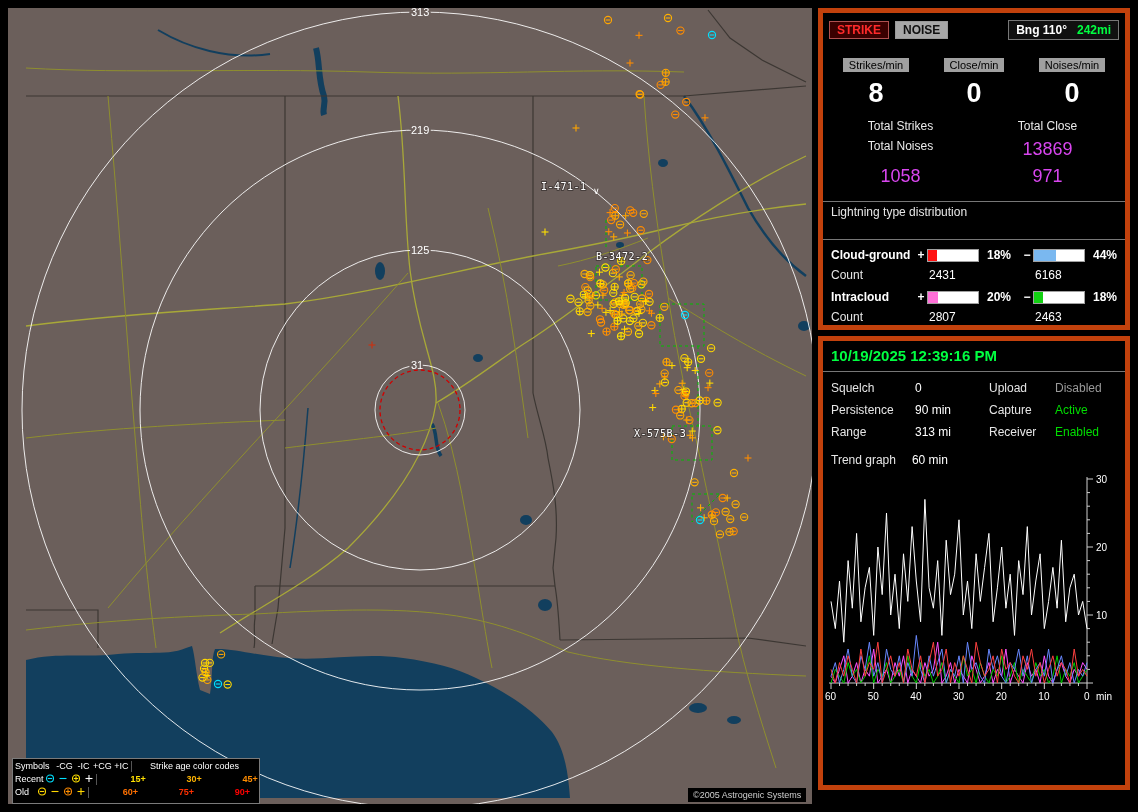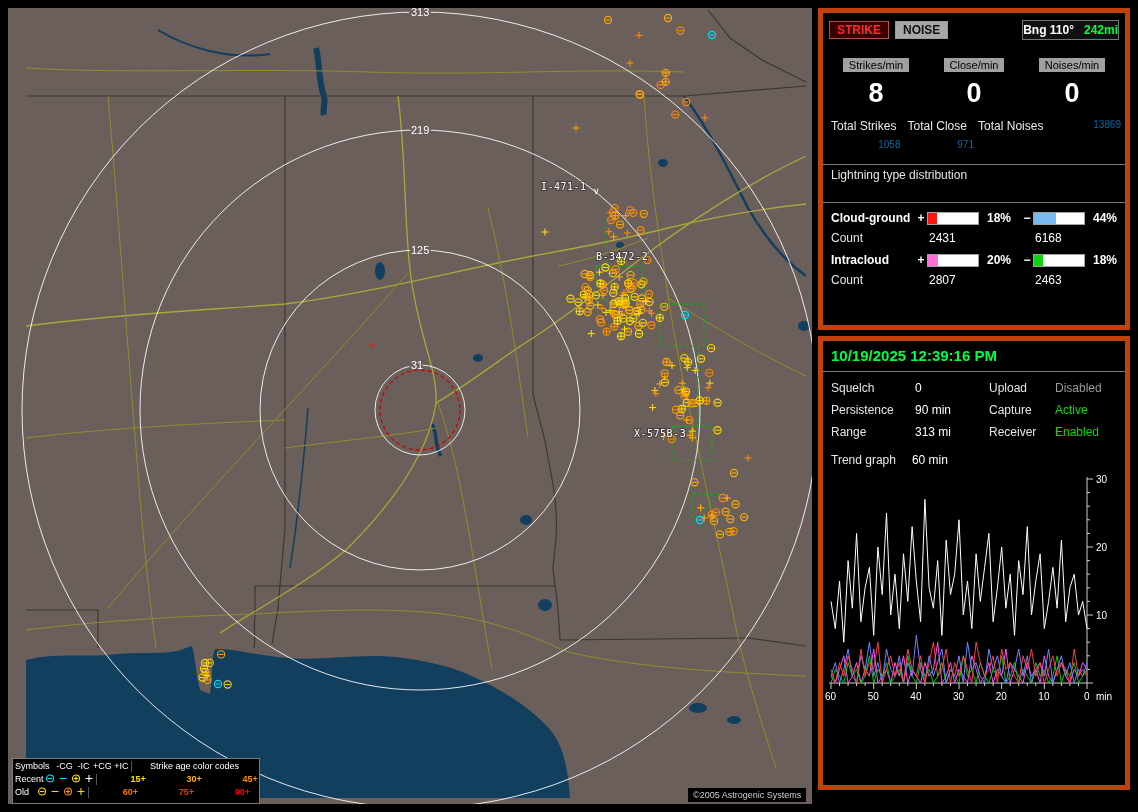--- a/index.html
+++ b/index.html
@@ -23,30 +23,30 @@
   
   .panel{position:absolute;left:818px;width:312px;background:#000;border:5px solid #c2410c;color:#fff;
     font-size:12px;box-sizing:border-box;}
   #panel-top{top:8px;height:322px;}
   #panel-bottom{top:336px;height:454px;}
 
   .btn-row{display:flex;align-items:center;gap:6px;padding:7px 6px 4px 6px;}
   .btn{border:1px solid #9a9a9a;padding:1px 7px;font-weight:bold;font-size:12px;cursor:default;}
   .btn-strike{background:#3a0000;color:#ff2a2a;border-color:#b05050;}
   .btn-noise{background:#a8a8a8;color:#111;}
-  .bng-box{margin-left:auto;border:1px solid #777;background:#101010;padding:2px 0;display:flex;gap:10px;align-items:center;}
+  .bng-box{margin-left:auto;border:1px solid #777;background:#101010;padding:2px 7px;display:flex;gap:10px;align-items:center;}
   .bng-label{font-weight:bold;color:#fff;font-size:12px;}
   .bng-val{font-weight:bold;font-size:12px;}
 
   .rates{display:grid;grid-template-columns:1fr 1fr 1fr;text-align:center;padding:14px 4px 0 4px;}
   .rate-label{background:#a0a0a0;color:#000;font-size:11px;padding:1px 6px;display:inline-block;}
   .rate-val{font-size:27px;font-weight:bold;color:#fff;padding-top:6px;}
-  .totals{display:grid;grid-template-columns:1fr 1fr 1fr 1fr;text-align:center;padding:10px 4px 0 4px;row-gap:6px;}
+  .totals{display:grid;grid-template-columns:1fr 1fr;text-align:center;padding:10px 4px 0 4px;row-gap:6px;}
   .tot-label{color:#eaeaea;font-size:12px;}
-  .tot-val{color:#0369a1;font-size:10px;text-align:right;}
+  .tot-val{color:#d946ef;font-size:18px;}
 
   .dist-title{margin-top:14px;padding:3px 8px 20px 8px;border-top:1px solid #777;border-bottom:1px solid #777;color:#e6e6e6;}
   .dist-row{display:grid;grid-template-columns:84px 12px 56px 38px 12px 56px 34px;align-items:center;padding:8px 6px 0 8px;}
   .dist-name{font-weight:bold;color:#fff;font-size:12px;}
   .sign{font-weight:bold;text-align:center;}
   .bar{width:50px;height:11px;border:1px solid #a0a0a0;background:#fff;position:relative;display:inline-block;}
   .bar i{position:absolute;left:0;top:0;bottom:0;display:block;}
   .pct{font-weight:bold;padding-left:4px;}
   .dist-count{display:grid;grid-template-columns:84px 106px 100px;padding:6px 6px 0 8px;}
   .dist-count .cnt{color:#fff;padding-left:14px;}

